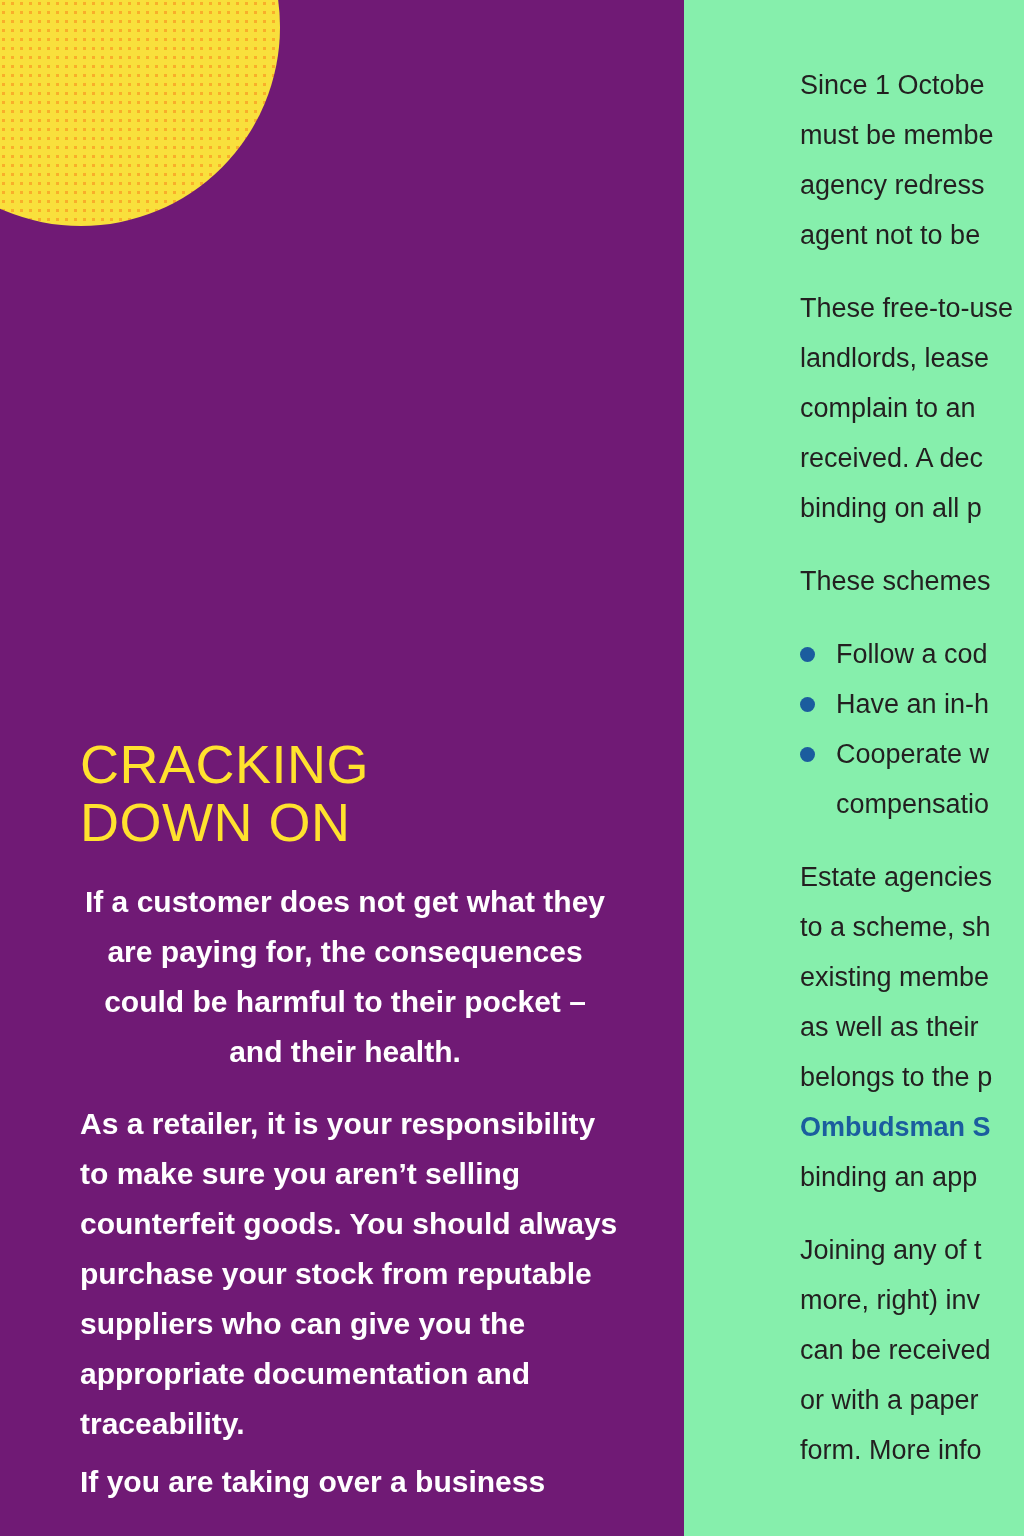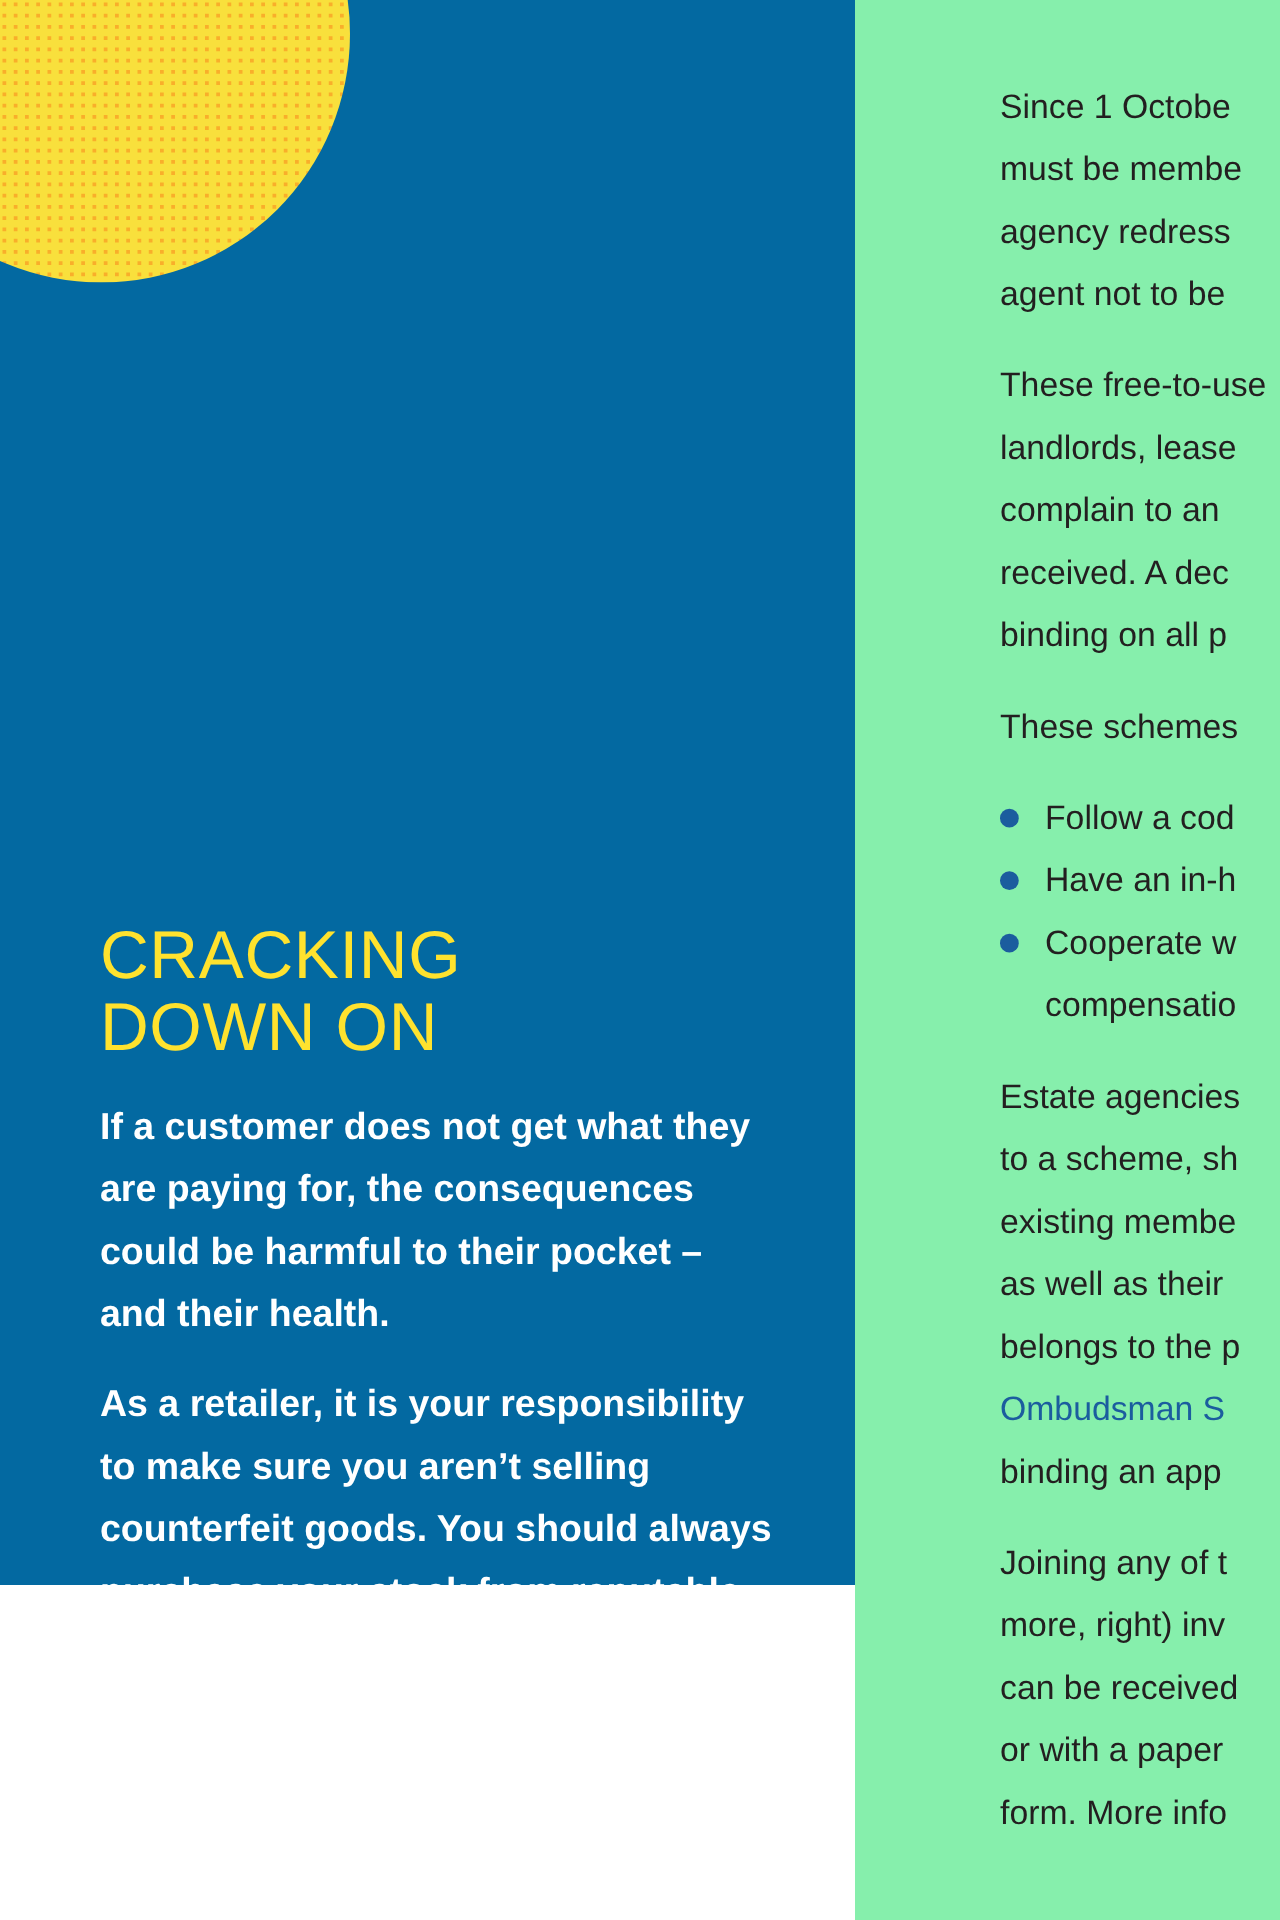--- a/index.html
+++ b/index.html
@@ -20,22 +20,22 @@
     background: #ffffff;
     overflow: hidden;
   }
 
   
   .left-panel {
     position: absolute;
     left: 0;
     top: 0;
     width: 684px;
-    height: 1268px;
-    background: #0369a1;
+    height: 1536px;
+    background: #701a75;
     overflow: hidden;
     text-decoration: underline;
   }
   .dot-circle {
     position: absolute;
     left: -118px;
     top: -172px;
     width: 398px;
     height: 398px;
     border-radius: 50%;
@@ -64,20 +64,21 @@
   }
   .headline .hl-line { display: block; }
 
   .lead {
     color: #ffffff;
     font-size: 30px;
     line-height: 50px;
     font-weight: bold;
     margin: 0 0 22px 0;
     width: 530px;
+    text-align: center;
   }
   .body-bold {
     color: #ffffff;
     font-size: 30px;
     line-height: 50px;
     font-weight: bold;
     margin: 0 0 8px 0;
     width: 540px;
   }
   .clipped {
@@ -129,21 +130,21 @@
     height: 15px;
     border-radius: 50%;
     background: #1b5d9e;
   }
   .r-list li .cont {
     display: block;
     padding-left: 0;
   }
   .r-blue {
     color: #1b5d9e;
-    font-weight: normal;
+    font-weight: bold;
   }
 </style>
 </head>
 <body>
 
 <div class="page">
 
   <div class="left-panel">
     <div class="dot-circle"></div>
 

